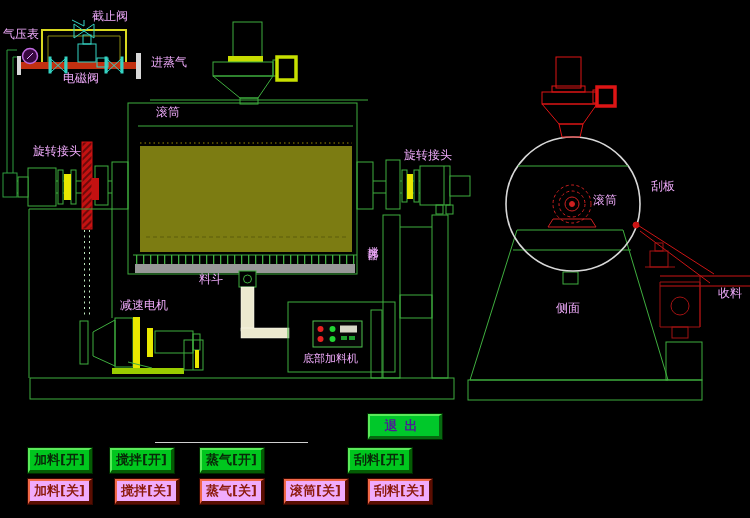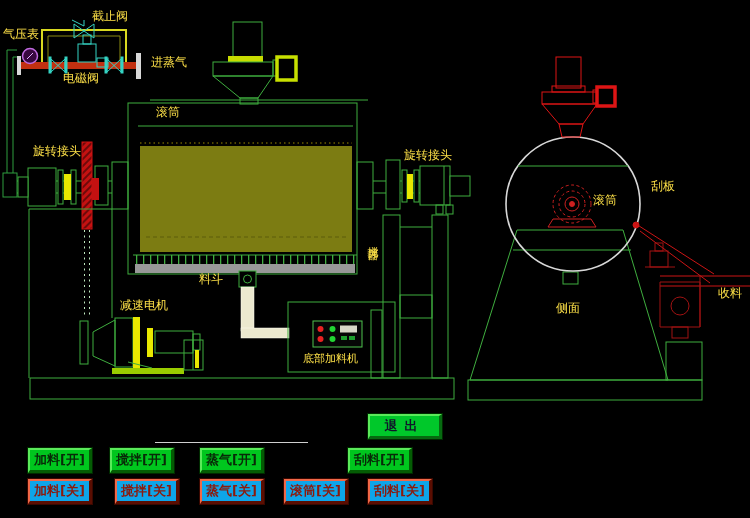--- a/index.html
+++ b/index.html
@@ -1,37 +1,37 @@
 <!DOCTYPE html>
 <html><head>
 <meta charset="utf-8">
 <style>
   html,body{margin:0;padding:0;background:#000;}
   #stage{position:relative;width:750px;height:518px;background:#000;overflow:hidden;
          font-family:"DejaVu Sans",sans-serif;}
-  .lbl{position:absolute;color:#fde047;font-size:12px;line-height:13px;white-space:nowrap;}
+  .lbl{position:absolute;color:#f0abfc;font-size:12px;line-height:13px;white-space:nowrap;}
   .lbl.small{font-size:11px;}
   .lbl.vert{writing-mode:vertical-rl;letter-spacing:2px;font-size:11px;}
   #schematic{position:absolute;left:0;top:0;}
   #main-title{position:absolute;left:152px;top:411px;color:#f4f4f4;font-size:23px;
               font-weight:bold;letter-spacing:1px;white-space:nowrap;}
   #title-underline{position:absolute;left:155px;top:442px;width:153px;height:1px;background:#cfcfcf;}
   .btn{position:absolute;width:64px;height:25px;box-sizing:border-box;display:flex;
        align-items:center;justify-content:center;font-size:13px;font-weight:bold;cursor:pointer;}
   .btn.on{background:#00c61e;color:#082a08;
           border-top:2px solid #5aea5a;border-left:2px solid #5aea5a;
           border-right:3px solid #045c04;border-bottom:3px solid #045c04;
           box-shadow:0 0 0 1px #002a00;}
-  .btn.off{background:#0ea5e9;color:#8c1a0c;
+  .btn.off{background:#f0abfc;color:#8c1a0c;
           border-top:2px solid #f06848;border-left:2px solid #f06848;
           border-right:3px solid #5a0e02;border-bottom:3px solid #5a0e02;
           box-shadow:0 0 0 1px #3a0800;}
   #exit-button{position:absolute;left:368px;top:414px;width:74px;height:25px;box-sizing:border-box;
           display:flex;align-items:center;justify-content:center;
-          background:#00c82a;color:#0f172a;font-size:13px;font-weight:bold;letter-spacing:7px;
+          background:#00c82a;color:#4c1d95;font-size:13px;font-weight:bold;letter-spacing:7px;
           cursor:pointer;
           border-top:2px solid #5aea5a;border-left:2px solid #5aea5a;
           border-right:3px solid #066a10;border-bottom:3px solid #066a10;
           box-shadow:0 0 0 1px #002a00;}
 </style>
 </head>
 <body>
 
 <div id="stage">
 

